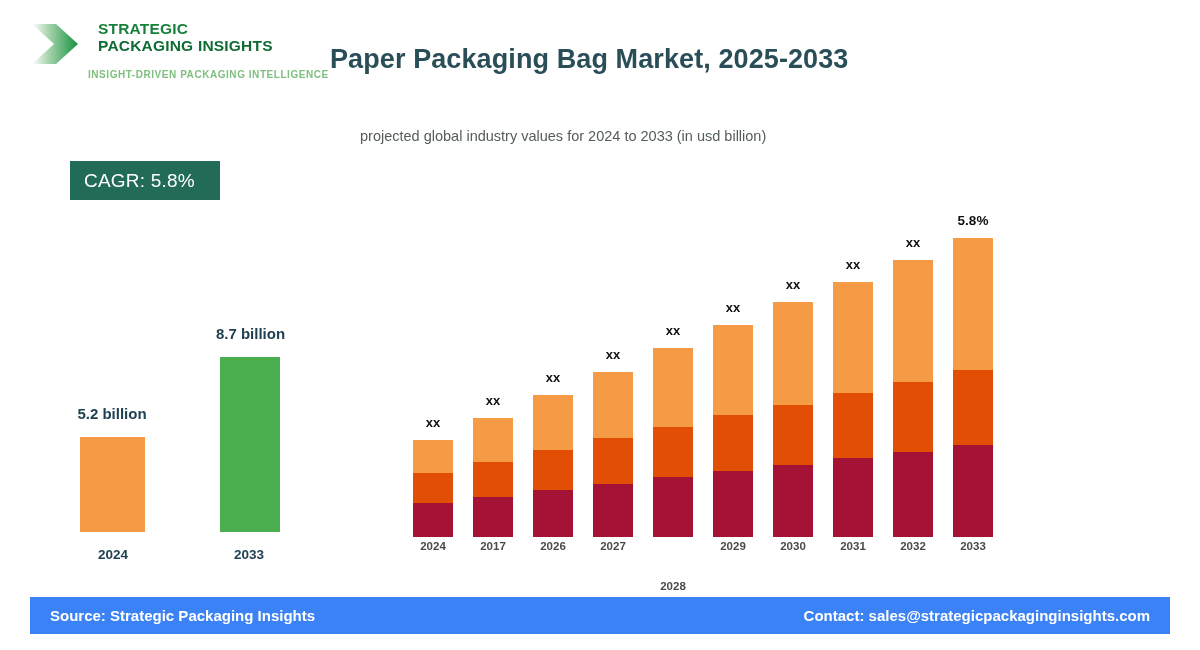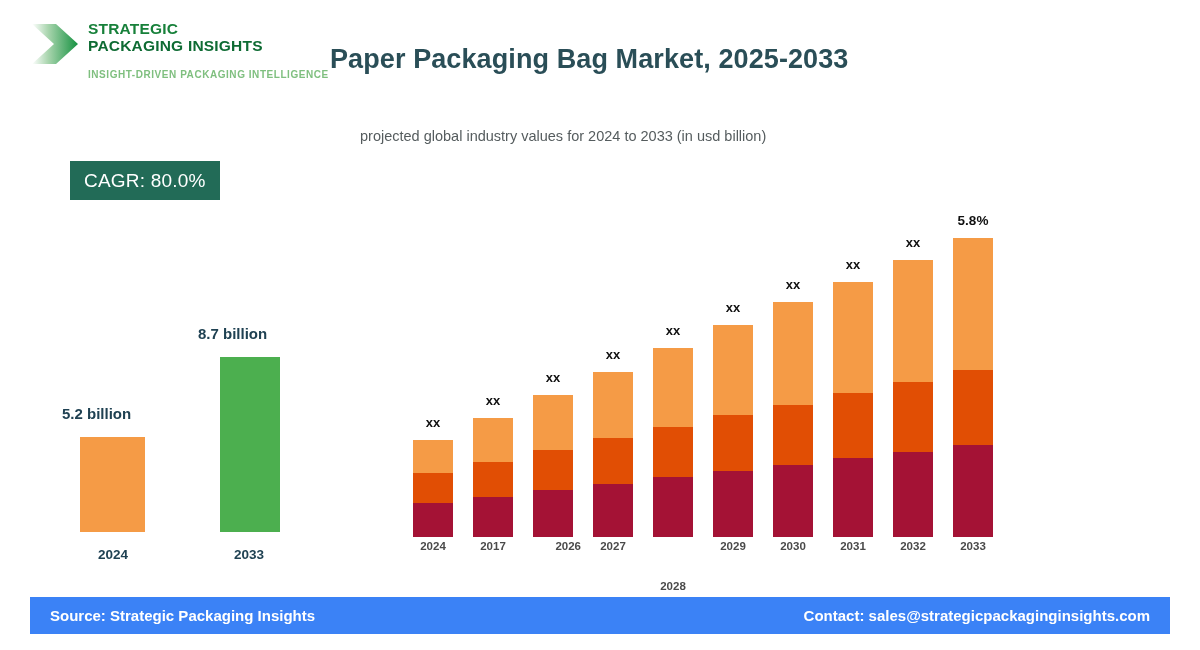--- a/index.html
+++ b/index.html
@@ -10,21 +10,21 @@
     position:relative;
     overflow:hidden;
   }
 
   
   .logo { position:absolute; left:30px; top:14px; width:230px; height:62px; }
   .logo-mark { position:absolute; left:0px; top:4px; width:52px; height:52px; }
   .logo-text { position:absolute; left:58px; top:6px; }
   .logo-l1, .logo-l2 {
     font-weight:bold; font-size:15.5px; letter-spacing:0.2px;
-    color:#17803A; line-height:17px; white-space:nowrap;
+    color:#17803A; line-height:17px; white-space:nowrap;margin-left:10px;
   }
   .logo-l2 { color:#0E6B33; }
   .logo-tag {
     margin-top:15px; font-size:10px; letter-spacing:0.55px;
     color:#7FBF7F; font-weight:bold; white-space:nowrap;
   }
 
   
   .title {
     position:absolute; left:330px; top:44px; width:640px;
@@ -45,21 +45,21 @@
     padding-left:14px; letter-spacing:0.2px;
   }
 
   
   .cmp { position:absolute; left:50px; top:300px; width:260px; height:270px; }
   .cmp-bar { position:absolute; bottom:38px; }
   .cmp-bar.b2024 { left:30px;  width:65px;  height:95px;  background:#F59B46; }
   .cmp-bar.b2033 { left:170px; width:60px;  height:175px; background:#4CAF4F; }
   .cmp-val {
     position:absolute; font-size:15px; font-weight:bold; color:#1F4152;
-    white-space:nowrap; text-align:left;
+    white-space:nowrap; text-align:center;
   }
   .cmp-val.v2024 { left:12px;  top:105px; width:100px; }
   .cmp-val.v2033 { left:148px; top:25px;  width:105px; }
   .cmp-lbl {
     position:absolute; bottom:8px; font-size:13.5px; font-weight:bold;
     color:#1F4152; text-align:center; white-space:nowrap;
   }
   .cmp-lbl.l2024 { left:32px;  width:62px; }
   .cmp-lbl.l2033 { left:168px; width:62px; }
 
@@ -101,21 +101,21 @@
   <div class="logo-text">
     <div class="logo-l1">STRATEGIC</div>
     <div class="logo-l2">PACKAGING INSIGHTS</div>
     <div class="logo-tag">INSIGHT-DRIVEN PACKAGING INTELLIGENCE</div>
   </div>
 </div>
 
 <div class="title">Paper Packaging Bag Market, 2025-2033</div>
 <div class="subtitle">projected global industry values for 2024 to 2033 (in usd billion)</div>
 
-<div class="cagr-badge">CAGR: 80.0%</div>
+<div class="cagr-badge">CAGR: 5.8%</div>
 
 <div class="cmp">
   <div class="cmp-val v2024">5.2 billion</div>
   <div class="cmp-val v2033">8.7 billion</div>
   <div class="cmp-bar b2024"></div>
   <div class="cmp-bar b2033"></div>
   <div class="cmp-lbl l2024">2024</div>
   <div class="cmp-lbl l2033">2033</div>
 </div>
 
@@ -177,21 +177,21 @@
       <div class="s-top" style="left: 480px; top: 35px;">xx</div>
       <div class="s-bar" style="left: 548px;">
         <div class="s-seg" style="height: 132px; background: rgb(245, 155, 70);"></div>
         <div class="s-seg" style="height: 75px; background: rgb(225, 78, 4);"></div>
         <div class="s-seg" style="height: 92px; background: rgb(164, 18, 53);"></div>
       </div>
       <div class="s-top pct" style="left: 540px; top: 13px;">5.8%</div>
     </div>
 <div class="s-xlabel" style="left: 0px;">2024</div>
     <div class="s-xlabel" style="left: 60px;">2017</div>
-    <div class="s-xlabel" style="left: 120px; text-align: right;">2026</div>
+    <div class="s-xlabel" style="left: 120px;">2026</div>
     <div class="s-xlabel" style="left: 180px;">2027</div>
     <div class="s-xlabel" style="left: 240px; margin-top: 40px;">2028</div>
     <div class="s-xlabel" style="left: 300px;">2029</div>
     <div class="s-xlabel" style="left: 360px;">2030</div>
     <div class="s-xlabel" style="left: 420px;">2031</div>
     <div class="s-xlabel" style="left: 480px;">2032</div>
     <div class="s-xlabel" style="left: 540px;">2033</div>
   </div>
 
 <div class="footer">

